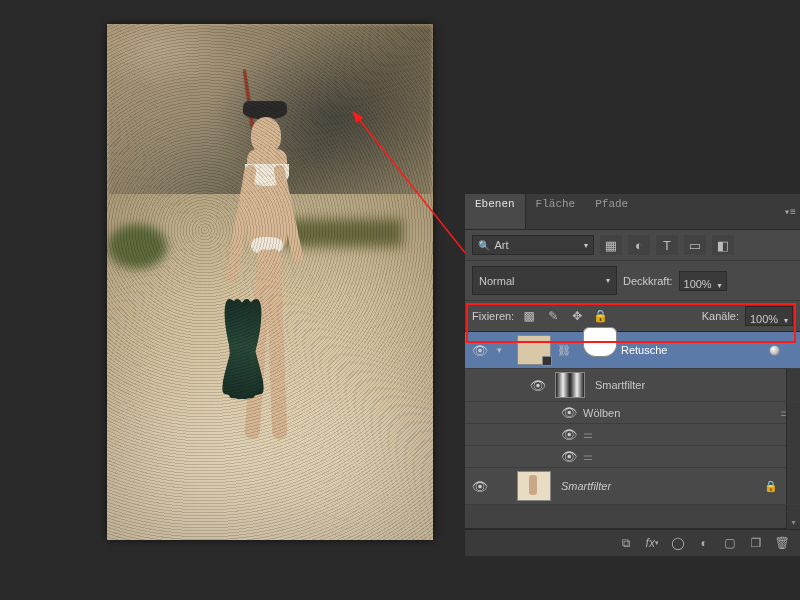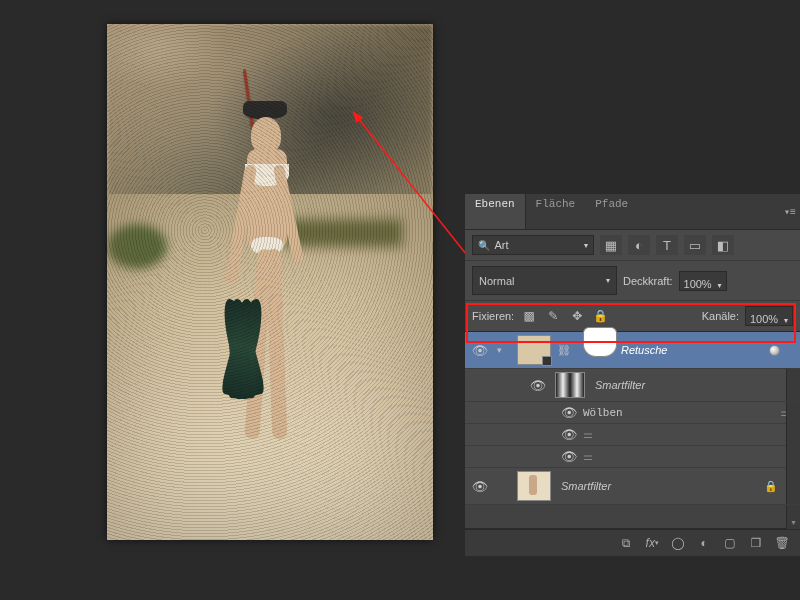--- a/index.html
+++ b/index.html
@@ -62,31 +62,31 @@
   .licon { width:18px;height:18px;display:flex;align-items:center;justify-content:center;color:#bbb;font-size:12px;}
   
   .layers { }
   .layer { display:flex; align-items:center; padding:3px 4px; gap:6px; border-bottom:1px solid #3d3d3d; position:relative; }
   .layer.selected { background:#5b7aa8; }
   .eye { width:22px; text-align:center; font-size:13px; color:#ccc; cursor:pointer;}
   .thumb { width:34px; height:30px; background:#d8c8a8; border:1px solid #888; position:relative; flex-shrink:0;}
   .thumb.mask { background:#fff; }
   .thumb .smart-badge{position:absolute;right:-2px;bottom:-2px;width:10px;height:10px;background:#333;border:1px solid #888;}
   .link { width:14px; text-align:center; font-size:11px; color:#ccc;}
-  .lname { flex:1; padding-left:4px;font-style:italic; }
+  .lname { flex:1; padding-left:4px; }
   .layer.selected .lname { color:#fff; }
   .disc { margin-left:auto; margin-right:4px; width:11px; height:11px; border:1px solid #888; border-radius:50%; background:radial-gradient(circle at 35% 35%, #fff, #bbb 60%, #888);}
   .lock-ico { margin-left:auto; margin-right:6px; font-size:11px; color:#aaa;}
   .chev-down { width:14px;color:#bbb;font-size:9px;}
   
   .sub { padding-left:62px; }
   .sub .thumb { width:30px; height:26px; background:linear-gradient(90deg,#222,#eee,#222,#eee,#222);}
   .filter-item { display:flex; align-items:center; padding:3px 4px 3px 96px; gap:6px; border-bottom:1px solid #3d3d3d; }
   .filter-item .eye { width:16px; }
-  .filter-item .fname { flex:1;font-family:Liberation Mono, monospace; }
+  .filter-item .fname { flex:1; }
   .filter-item .sliders { margin-right:6px; font-size:11px; color:#888;}
   
   .bg-layer .thumb { background:#e8dcc2; position:relative;}
   .bg-layer .thumb::after{content:"";position:absolute;left:11px;top:3px;width:8px;height:20px;background:#c8a888;border-radius:3px;}
   
   .spacer { height:14px; background:#424242; border-bottom:1px solid #2a2a2a;}
   
   .bottom-bar { display:flex; gap:2px; padding:4px 6px; background:#3a3a3a; justify-content:flex-end; align-items:center; border-top:1px solid #2a2a2a;}
   .bicon { width:24px;height:18px; display:flex;align-items:center;justify-content:center;color:#aaa;font-size:12px;}
   

